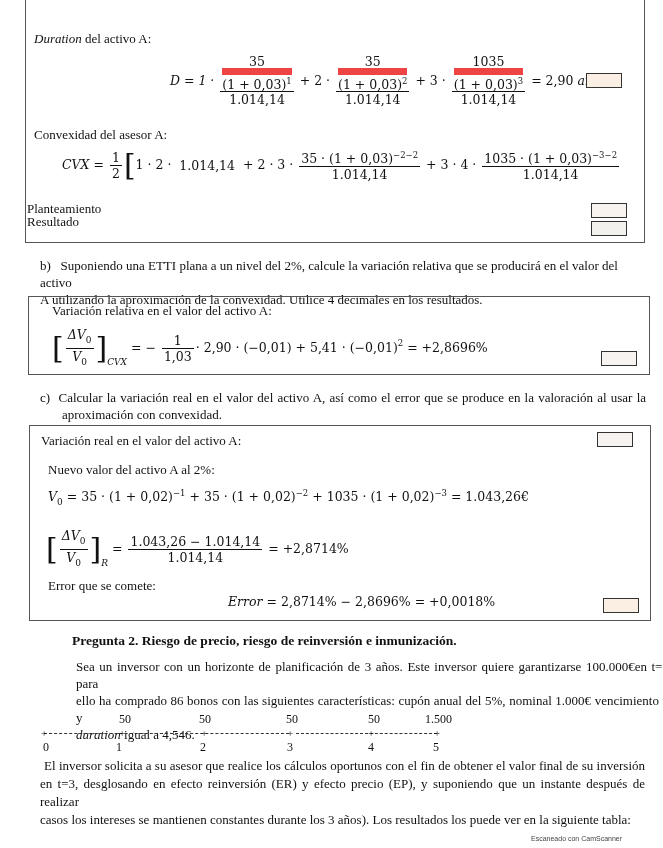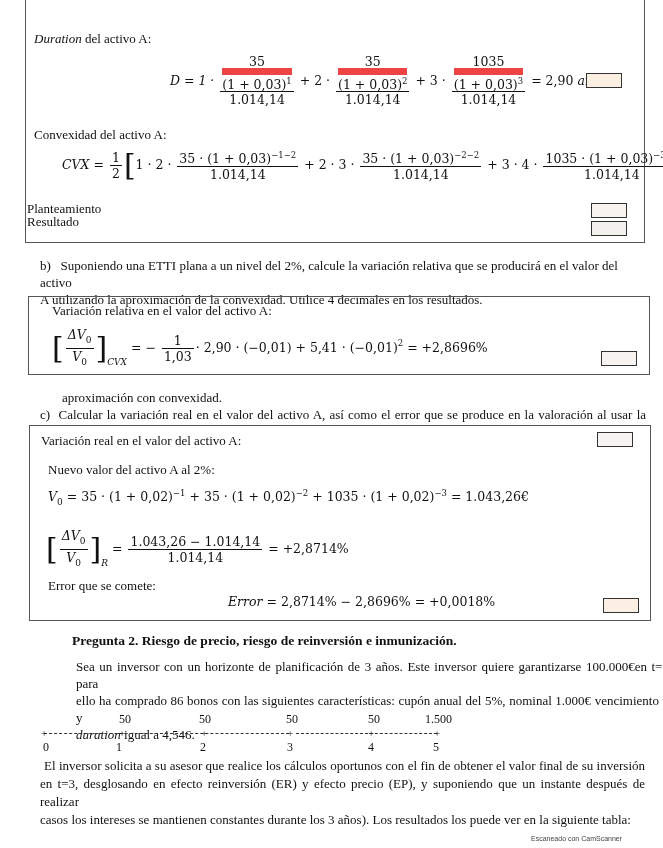--- a/index.html
+++ b/index.html
@@ -52,30 +52,29 @@
   <span class="frac nest">
     <span class="num"><span class="inner"><span>1035</span></span><span>(1 + 0,03)</span><sup>3</sup></span>
     <span class="den">1.014,14</span>
   </span>
   <span>= 2,90</span>
   <span class="mi">años</span>
 </div>
 
 <div class="ans-box peach" style="left:586px; top:73px;"></div>
 
-<div class="abs txt" style="left:34px; top:126px;">Convexidad del activo A:</div>
+<div class="abs txt" style="left:34px; top:126px;">Convexidad del asesor A:</div>
 
 <div class="abs math" style="left:62px; top:148px;">
   <span class="mi">CVX =</span>
   <span class="frac">
     <span class="num">1</span>
     <span class="den">2</span>
   </span><span class="big-bracket">[</span><span>1 · 2 ·</span>
   <span class="frac">
-    <span class="num"><span>35 · (1 + 0,03)</span><sup>−1−2</sup></span>
     <span class="den">1.014,14</span>
   </span>
   <span>+ 2 · 3 ·</span>
   <span class="frac">
     <span class="num"><span>35 · (1 + 0,03)</span><sup>−2−2</sup></span>
     <span class="den">1.014,14</span>
   </span>
   <span>+ 3 · 4 ·</span>
   <span class="frac">
     <span class="num"><span>1035 · (1 + 0,03)</span><sup>−3−2</sup></span>
@@ -105,22 +104,22 @@
   <span>= −</span>
   <span class="frac">
     <span class="num">1</span>
     <span class="den">1,03</span>
   </span><span>· 2,90 · (−0,01) + 5,41 · (−0,01)</span><sup>2</sup>
   <span>= +2,8696%</span>
 </div>
 <div class="ans-box" style="left:601px; top:351px;"></div>
 
 <div class="abs txt" style="left:40px; top:389px; width:606px;">
+  <div style="text-align:justify; text-align-last:justify;"><span>c)</span>&nbsp;&nbsp;<span>Calcular la variación real en el valor del activo A, así como el error que se produce en la valoración al usar la</span></div>
   <div style="padding-left:22px;">aproximación con convexidad.</div>
-  <div style="text-align:justify; text-align-last:justify;"><span>c)</span>&nbsp;&nbsp;<span>Calcular la variación real en el valor del activo A, así como el error que se produce en la valoración al usar la</span></div>
 </div>
 
 <div class="frame" style="left:29px; top:425px; width:620px; height:194px;"></div>
 <div class="abs txt" style="left:41px; top:432px;">Variación real en el valor del activo A:</div>
 <div class="ans-box" style="left:597px; top:432px;"></div>
 
 <div class="abs txt" style="left:48px; top:461px;">Nuevo valor del activo A al 2%:</div>
 
 <div class="abs math" style="left:48px; top:488px;">
   <span class="mi">V</span><sub>0</sub>

